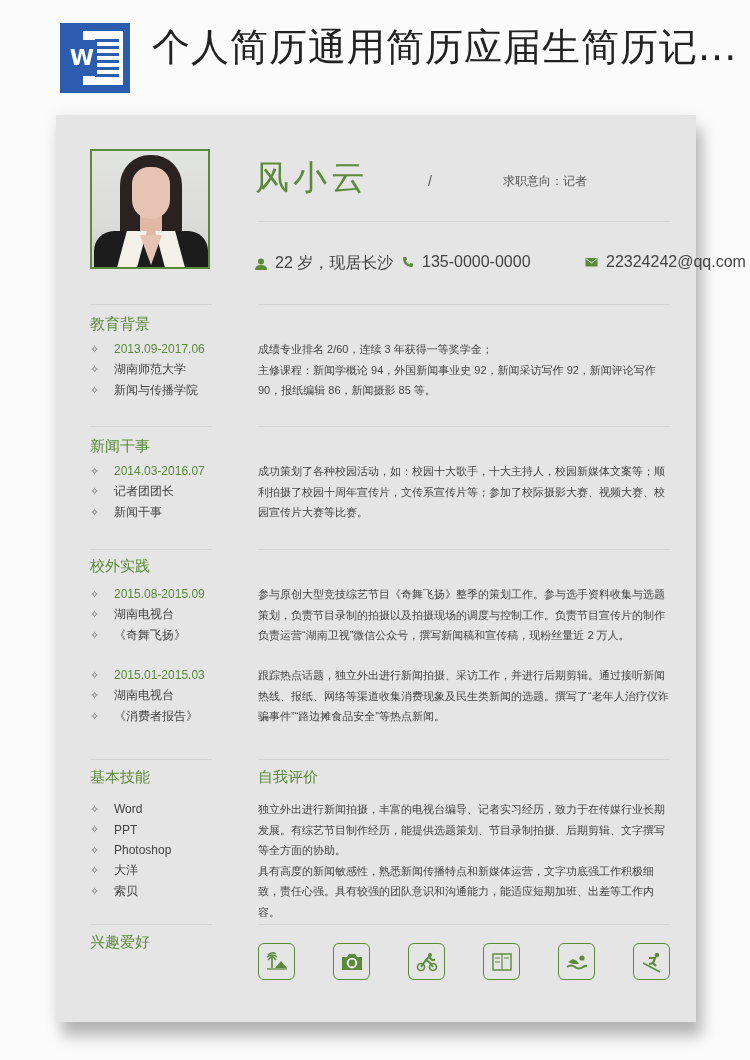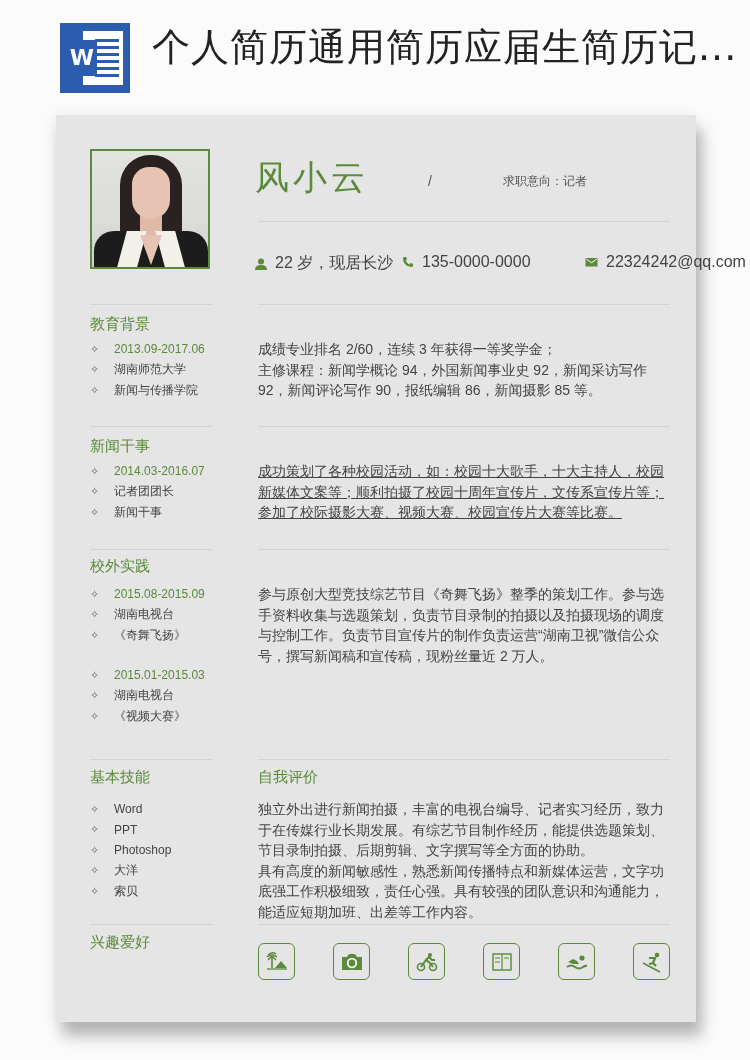--- a/index.html
+++ b/index.html
@@ -39,21 +39,21 @@
   .hr { position: absolute; height: 1px; background: #d4d4d4; }
 
   .contact { position: absolute; top: 138px; font-size: 16px; color: #444; display: flex; align-items: center; white-space: nowrap; }
   .contact .ic { width: 12px; height: 12px; margin-right: 8px; display: inline-block; }
 
   .sec-title { position: absolute; font-size: 15px; font-family: "DejaVu Sans", sans-serif; line-height: 20px; }
   .left-list { position: absolute; left: 34px; }
   .left-list .row { height: 20.5px; font-size: 12px; display: flex; align-items: center; white-space: nowrap; }
   .left-list .dia { width: 24px; color: #666; font-size: 11px; }
   .left-list .date { color: #5a8a3a; }
-  .para { position: absolute; left: 202px; width: 415px; font-size: 14px; line-height: 20.5px; color: #444; }
+  .para { position: absolute; left: 202px; width: 415px; font-size: 11px; line-height: 20.5px; color: #444; }
 
   .hobby { position: absolute; top: 828px; width: 37px; height: 37px; border: 1.5px solid #5a8a3a; border-radius: 6px;
            display: flex; align-items: center; justify-content: center; }
   .hobby svg { width: 24px; height: 24px; }
 </style>
 </head>
 <body>
 
 <div class="banner">
   <div class="word-icon">
@@ -140,21 +140,21 @@
       </div>
     <div class="row">
         <span class="dia">✧</span>
         <span>记者团团长</span>
       </div>
     <div class="row">
         <span class="dia">✧</span>
         <span>新闻干事</span>
       </div>
   </div>
-  <div class="para" style="top:346px;text-decoration:underline;">成功策划了各种校园活动，如：校园十大歌手，十大主持人，校园新媒体文案等；顺利拍摄了校园十周年宣传片，文传系宣传片等；参加了校际摄影大赛、视频大赛、校园宣传片大赛等比赛。</div>
+  <div class="para" style="top:346px;">成功策划了各种校园活动，如：校园十大歌手，十大主持人，校园新媒体文案等；顺利拍摄了校园十周年宣传片，文传系宣传片等；参加了校际摄影大赛、视频大赛、校园宣传片大赛等比赛。</div>
 
   <div class="hr" style="left:34px; top:434px; width:122px;"></div>
   <div class="hr" style="left:202px; top:434px; width:412px;"></div>
   <div class="sec-title green" style="left:34px; top:443px;font-family:Liberation Mono, monospace;">校外实践</div>
   <div class="left-list" style="top:469px;">
     <div class="row">
         <span class="dia">✧</span>
         <span class="date">2015.08-2015.09</span>
       </div>
     <div class="row">
@@ -172,23 +172,24 @@
     <div class="row">
         <span class="dia">✧</span>
         <span class="date">2015.01-2015.03</span>
       </div>
     <div class="row">
         <span class="dia">✧</span>
         <span>湖南电视台</span>
       </div>
     <div class="row">
         <span class="dia">✧</span>
-        <span>《视频大赛》</span>
-      </div>
-  </div>
+        <span>《消费者报告》</span>
+      </div>
+  </div>
+  <div class="para" style="top:550px;">跟踪热点话题，独立外出进行新闻拍摄、采访工作，并进行后期剪辑。通过接听新闻热线、报纸、网络等渠道收集消费现象及民生类新闻的选题。撰写了“老年人治疗仪诈骗事件”“路边摊食品安全”等热点新闻。</div>
 
   <div class="hr" style="left:34px; top:644px; width:122px;"></div>
   <div class="hr" style="left:202px; top:644px; width:412px;"></div>
   <div class="sec-title green" style="left:34px; top:652px;">基本技能</div>
   <div class="sec-title green" style="left:202px; top:652px;">自我评价</div>
   <div class="left-list" style="top:684px;">
     <div class="row">
         <span class="dia">✧</span>
         <span>Word</span>
       </div>

